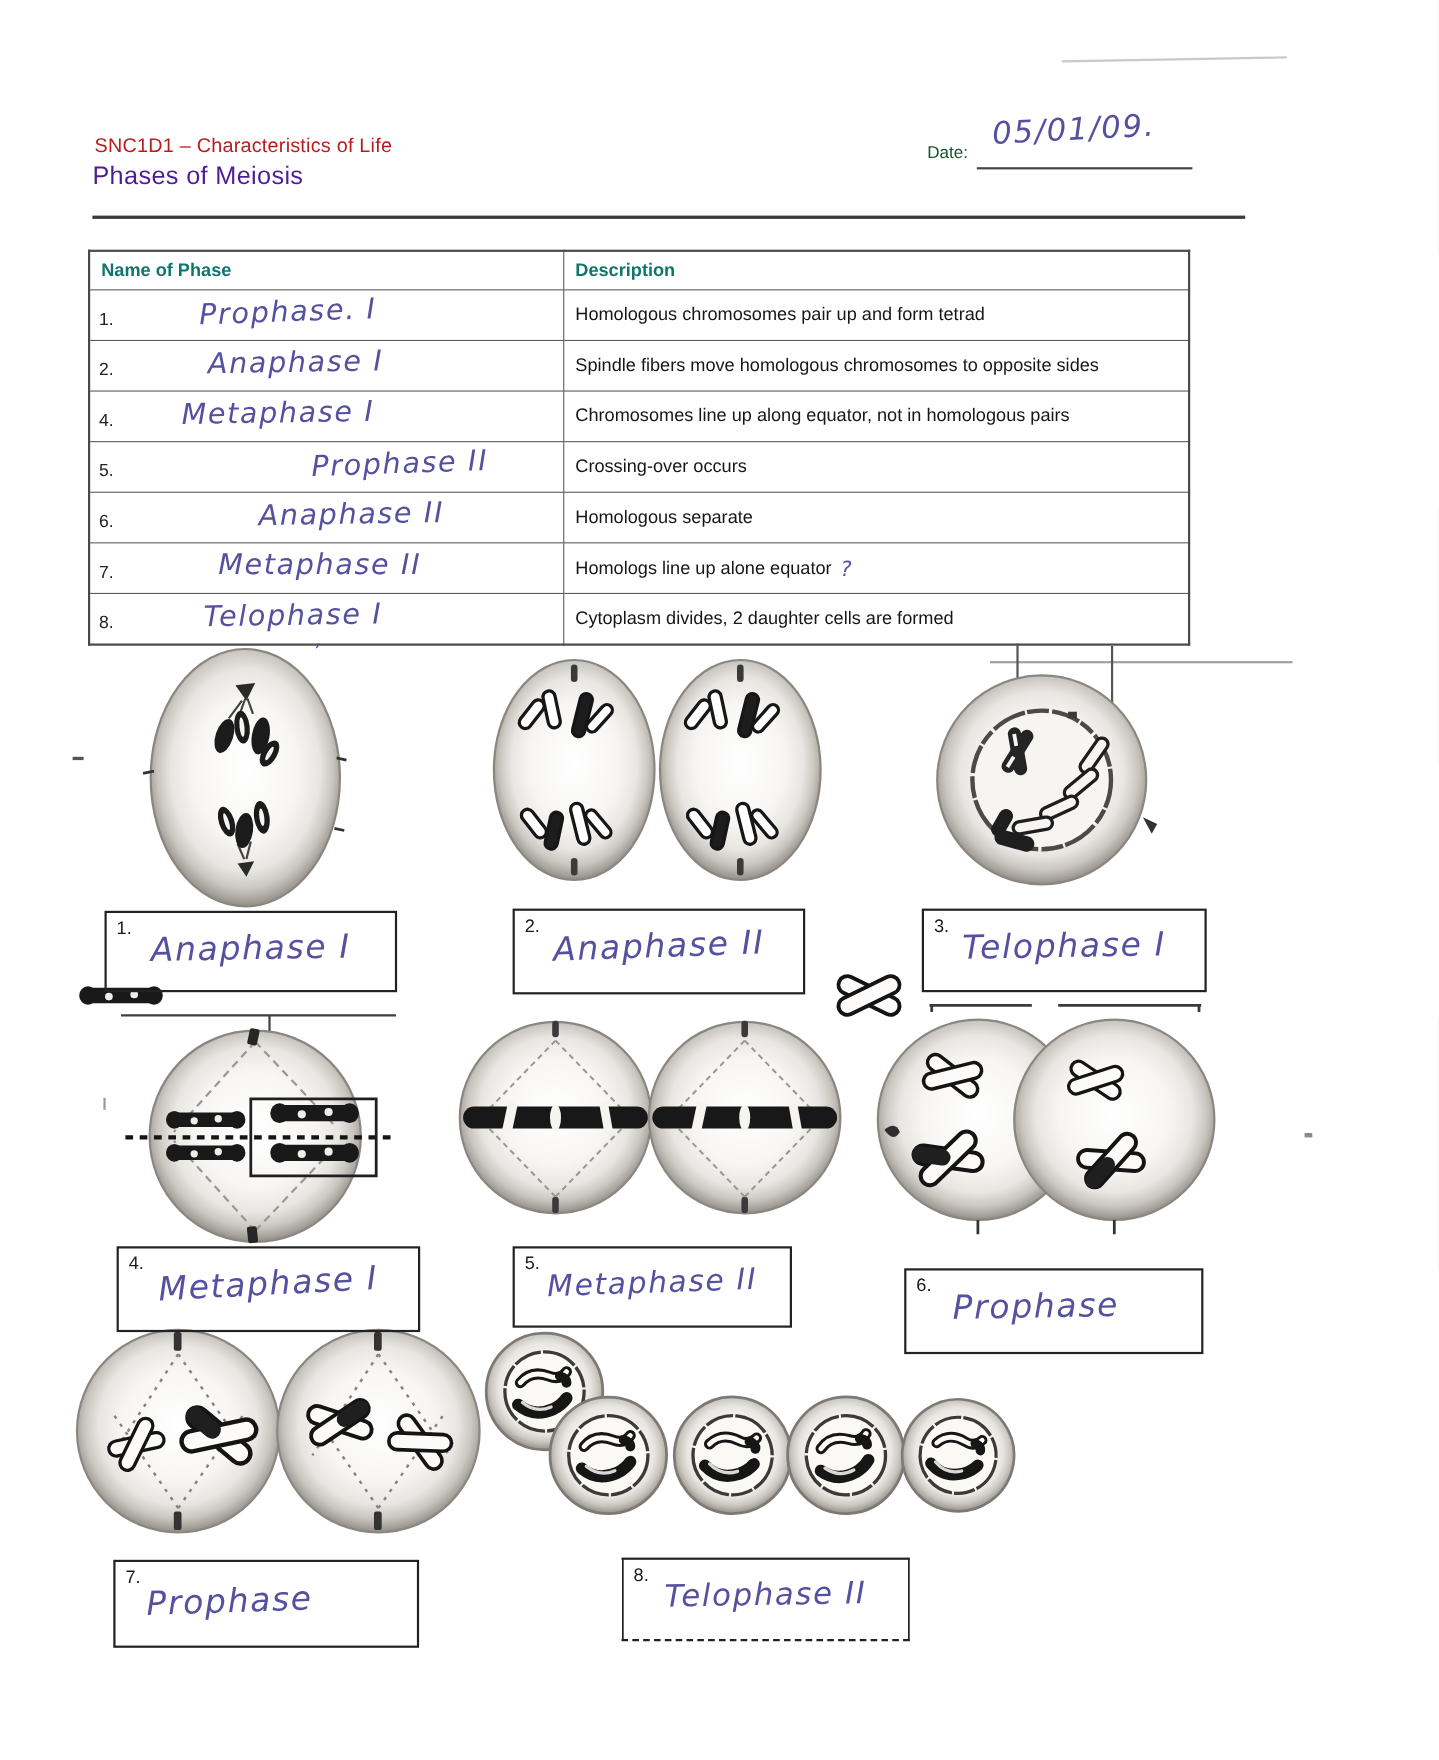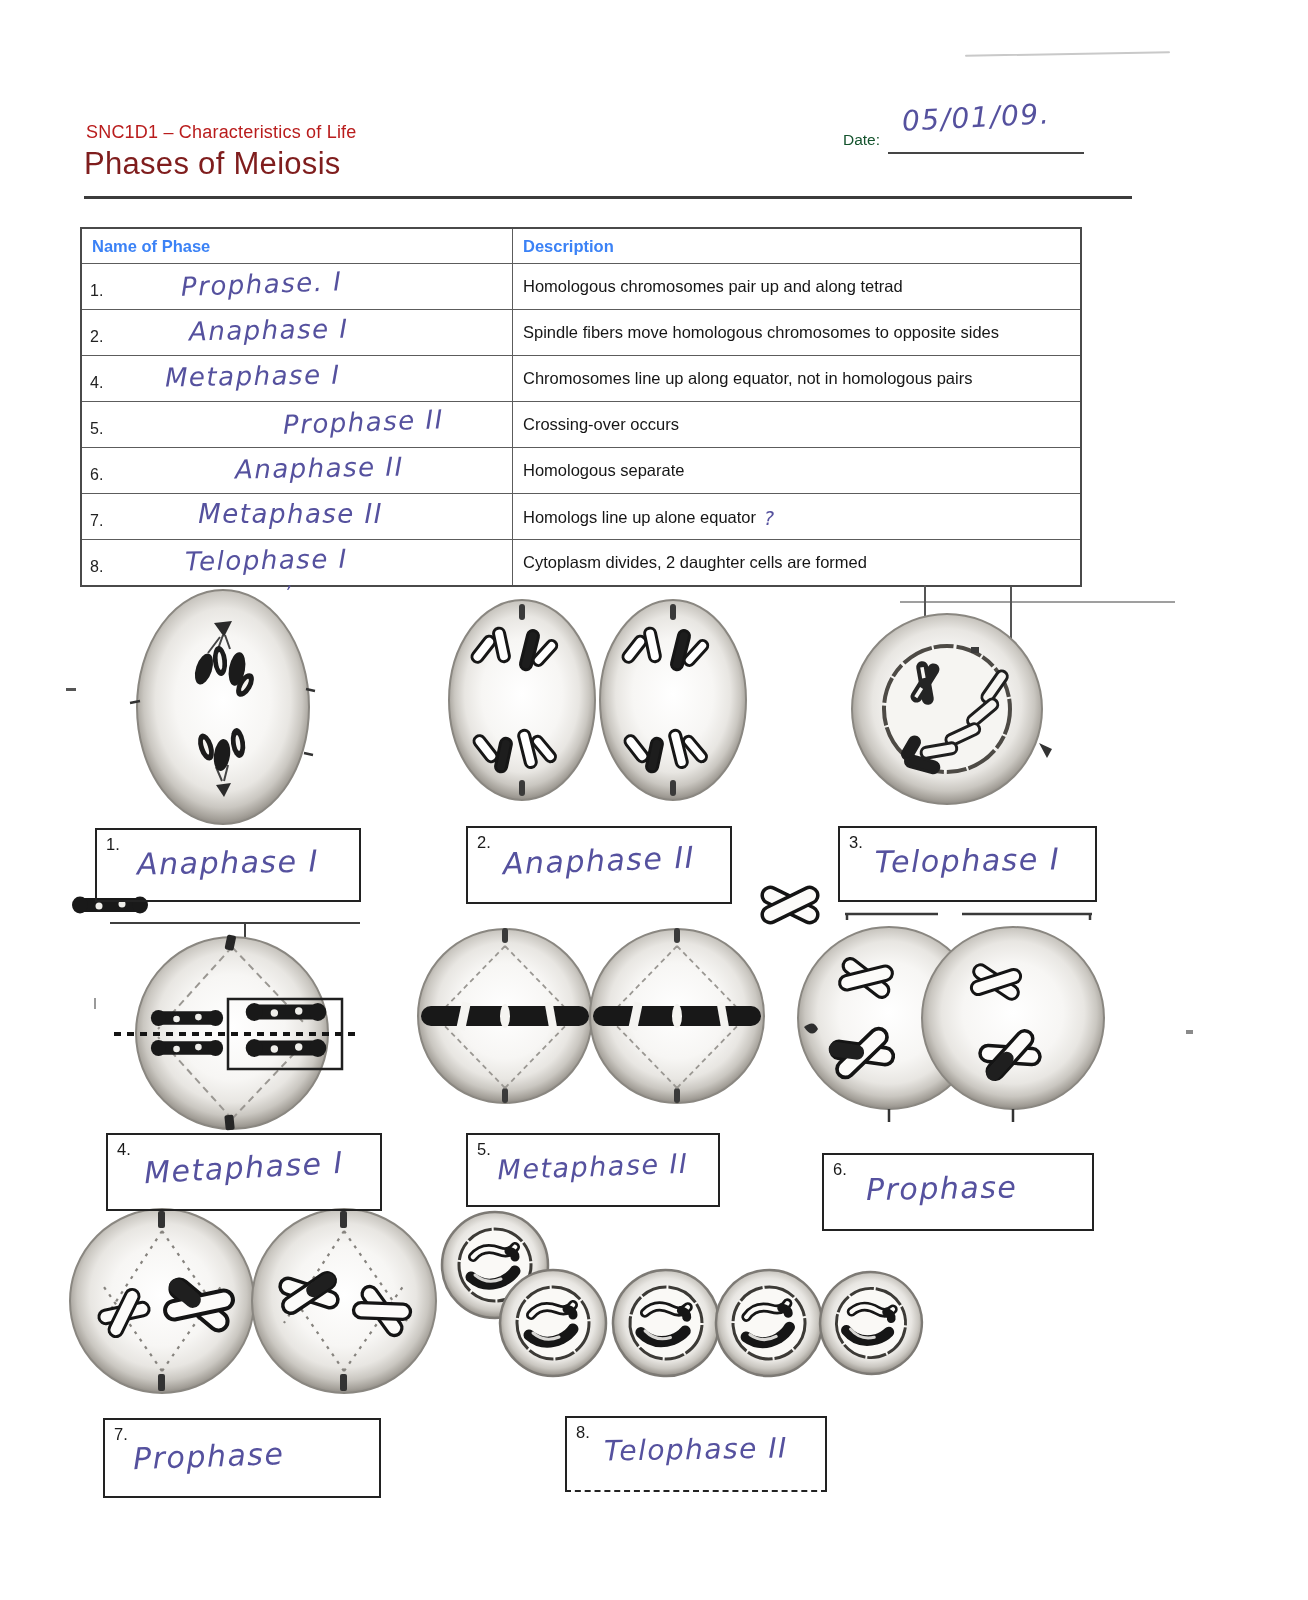--- a/index.html
+++ b/index.html
@@ -4,42 +4,42 @@
 <style>
   html,body{margin:0;padding:0;background:#e8e8e8;}
   .page{
     position:relative;width:1308px;height:1600px;margin:0 auto;
     background:#ffffff;overflow:hidden;
     font-family:"Liberation Sans",sans-serif;color:#1f1f1f;
   }
   .abs{position:absolute;}
   
   .course{left:86px;top:122px;font-size:18px;color:#b91c1c;letter-spacing:.2px;}
-  .title{left:84px;top:146px;font-size:31px;color:#7f1d1d;letter-spacing:.3px;}
+  .title{left:84px;top:146px;font-size:23px;color:#4c1d95;letter-spacing:.3px;}
   .title-rule{left:84px;top:196px;width:1048px;height:2.5px;background:#3c3c3c;}
   .date-label{left:843px;top:131px;font-size:15.5px;color:#14532d;}
   .date-line{left:888px;top:152px;width:196px;height:2px;background:#454545;}
   
   .hw{
     font-family:"DejaVu Sans",sans-serif;font-style:italic;
     color:#55519e;letter-spacing:1.5px;line-height:1;
     display:inline-block;white-space:nowrap;
   }
   .date-hw{left:902px;top:104px;font-size:28px;transform:rotate(-3deg);}
   
   table.phases{
     position:absolute;left:80px;top:227px;width:1002px;
     border-collapse:collapse;table-layout:fixed;
   }
   table.phases th,table.phases td{
     border:1.6px solid #5c5c5c;vertical-align:middle;overflow:visible;
   }
   table.phases{border:2.2px solid #4a4a4a;}
   th.h-name{width:410px;}
-  table.phases th{text-align:left;font-size:16.5px;padding:7px 10px;height:20px;color:#3b82f6;}
+  table.phases th{text-align:left;font-size:16.5px;padding:7px 10px;height:20px;color:#0f766e;}
   td.name-cell{height:37px;padding:0;}
   .row-num{font-size:16px;padding-left:8px;color:#222;}
   .phase{font-size:26px;position:relative;top:-3px;}
   td.desc{font-size:16.5px;padding:4px 10px;color:#161616;height:37px;}
   .q-mark{font-size:19px;margin-left:8px;font-style:italic;position:relative;top:2px;}
   
   .ansbox{position:absolute;border:2.5px solid #222;background:transparent;}
   .ansbox .fig-num{position:absolute;left:9px;top:5px;font-size:16.5px;color:#1a1a1a;}
   .ansbox .hw{position:absolute;left:0;right:0;text-align:center;top:18px;font-size:30px;}
   .ansbox.b7 .hw{text-align:left;left:28px;top:20px;}
@@ -80,21 +80,21 @@
   <div class="abs hw date-hw">05/01/09.</div>
 
   <table class="phases">
     <tbody>
         <tr>
       <th class="h-name">Name of Phase</th>
       <th>Description</th>
     </tr>
     <tr>
       <td class="name-cell"><span class="row-num">1.</span><span class="hw phase" style="margin-left:78px;transform:rotate(-2deg);">Prophase. I</span></td>
-      <td class="desc">Homologous chromosomes pair up and along tetrad</td>
+      <td class="desc">Homologous chromosomes pair up and form tetrad</td>
     </tr>
     <tr>
       <td class="name-cell"><span class="row-num">2.</span><span class="hw phase" style="margin-left:86px;transform:rotate(-1deg);">Anaphase I</span></td>
       <td class="desc">Spindle fibers move homologous chromosomes to opposite sides</td>
     </tr>
     <tr>
       <td class="name-cell"><span class="row-num">4.</span><span class="hw phase" style="margin-left:62px;transform:rotate(-1deg);">Metaphase I</span></td>
       <td class="desc">Chromosomes line up along equator, not in homologous pairs</td>
     </tr>
     <tr>

